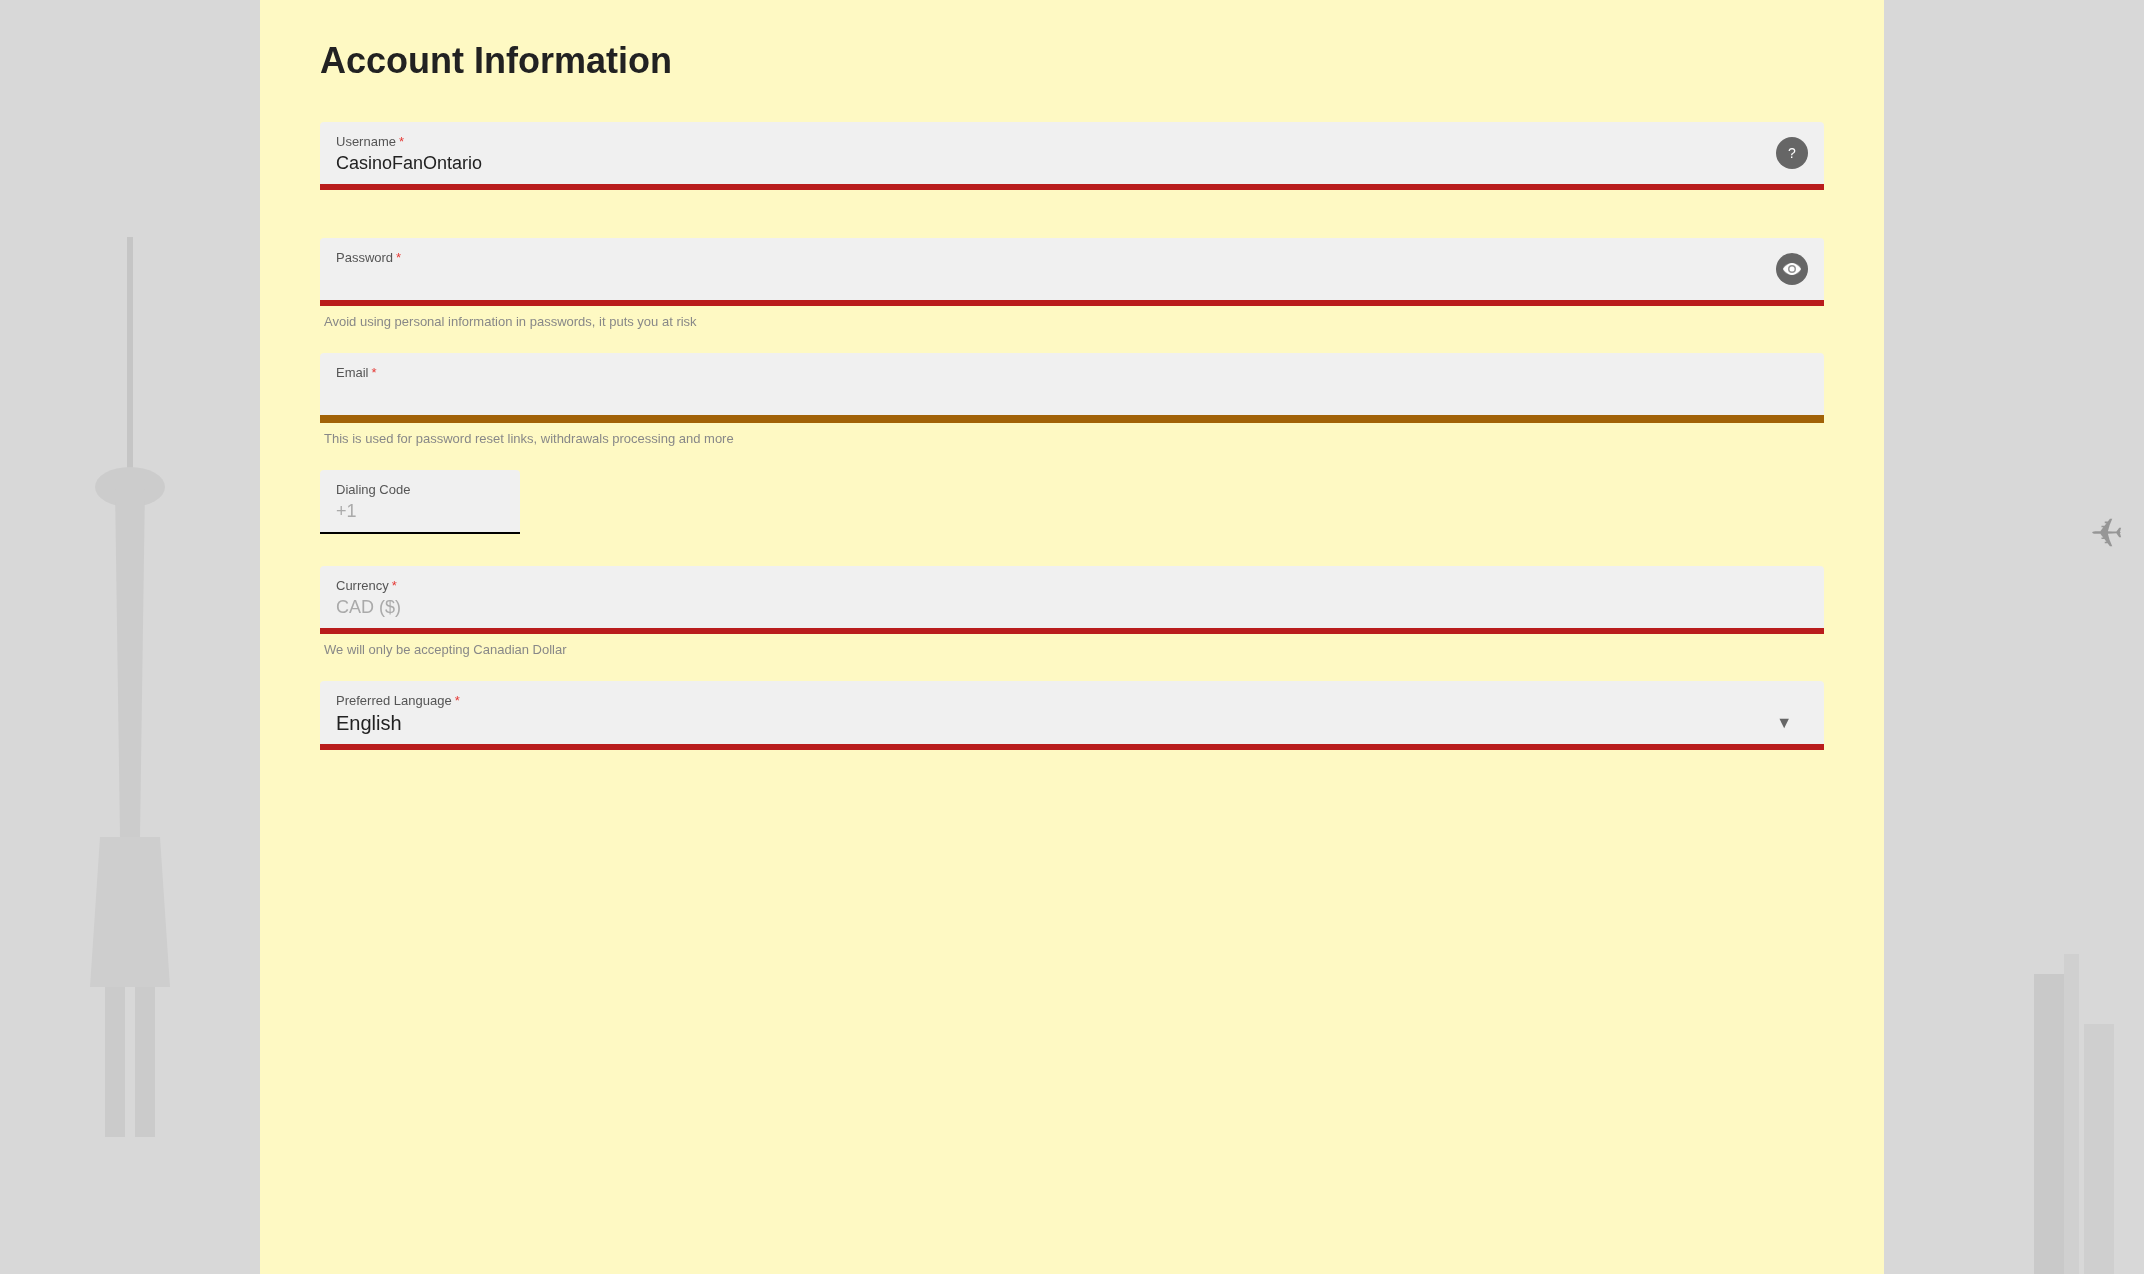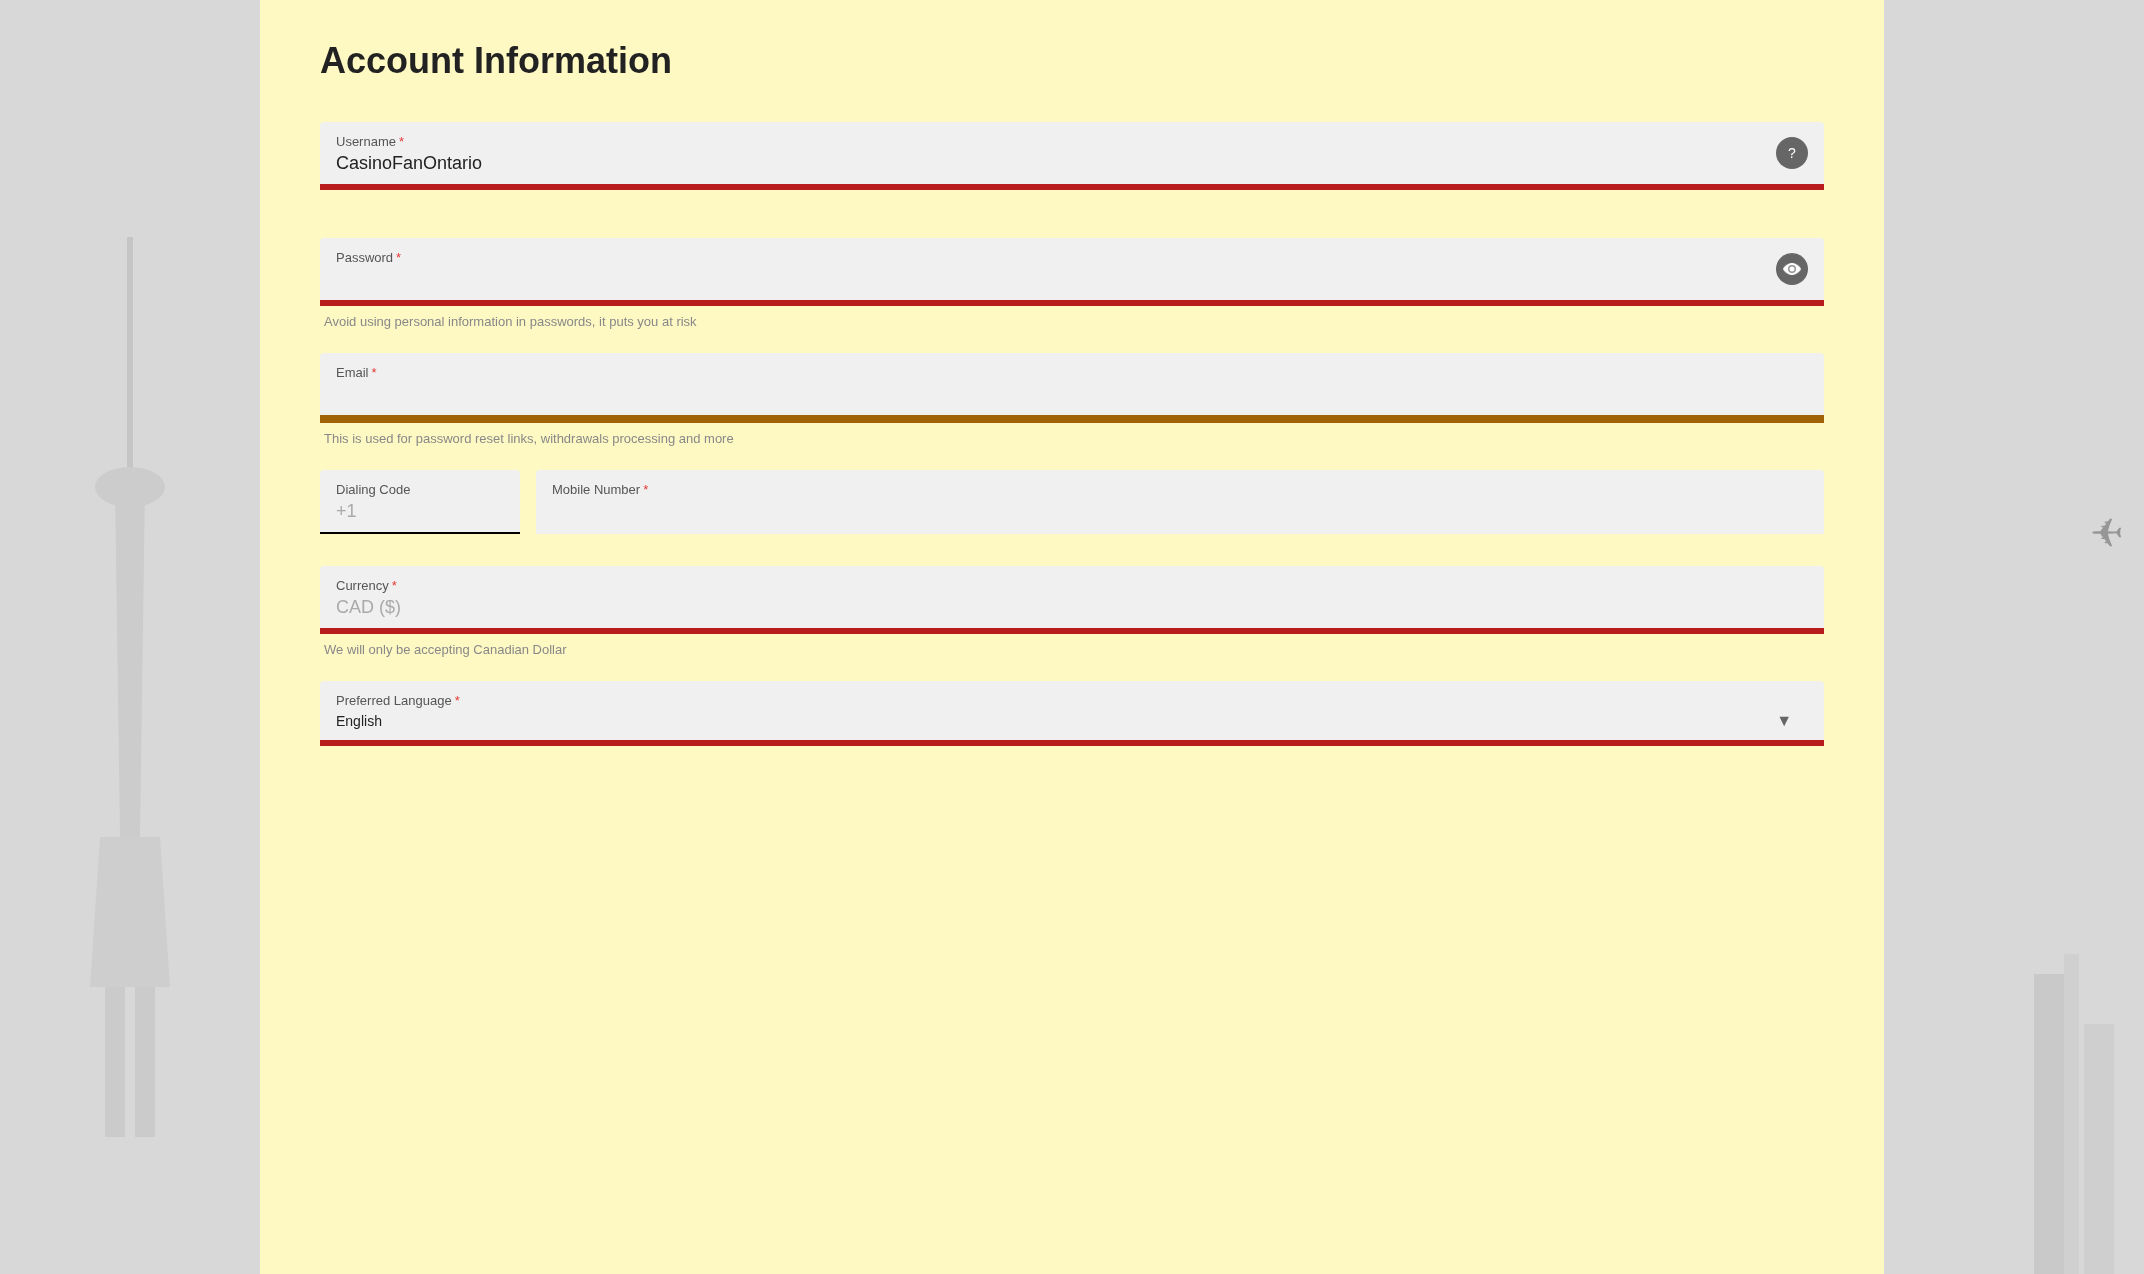--- a/index.html
+++ b/index.html
@@ -145,21 +145,21 @@
 
     .select-wrapper {
       position: relative;
     }
 
     .select-wrapper select {
       width: 100%;
       background: transparent;
       border: none;
       outline: none;
-      font-size: 14px;
+      font-size: 20px;
       color: #222;
       font-family: inherit;
       appearance: none;
       -webkit-appearance: none;
       cursor: pointer;
       padding-right: 30px;
     }
 
     .dropdown-arrow {
       position: absolute;
@@ -254,26 +254,20 @@
       <input type="email" class="field-value" style="">
     </div>
     <p class="hint-text">This is used for password reset links, withdrawals processing and more</p>
   </div>
 
   <div class="phone-row">
     <div class="dialing-wrapper">
       <label class="field-label">Dialing Code</label>
       <input type="text" class="field-value" style="color: rgb(170, 170, 170);" placeholder="+1">
     </div>
-    <div class="mobile-wrapper">
-      <label class="field-label">
-        <span>Mobile Number</span><span class="required-star">*</span>
-      </label>
-      <input type="tel" class="field-value" style="">
-    </div>
   </div>
 
   <div class="section-divider" style="height:8px;"></div>
 
   <div class="form-group">
     <div class="field-wrapper">
       <label class="field-label">
         <span>Currency</span><span class="required-star">*</span>
       </label>
       <div class="currency-value">CAD ($)</div>

